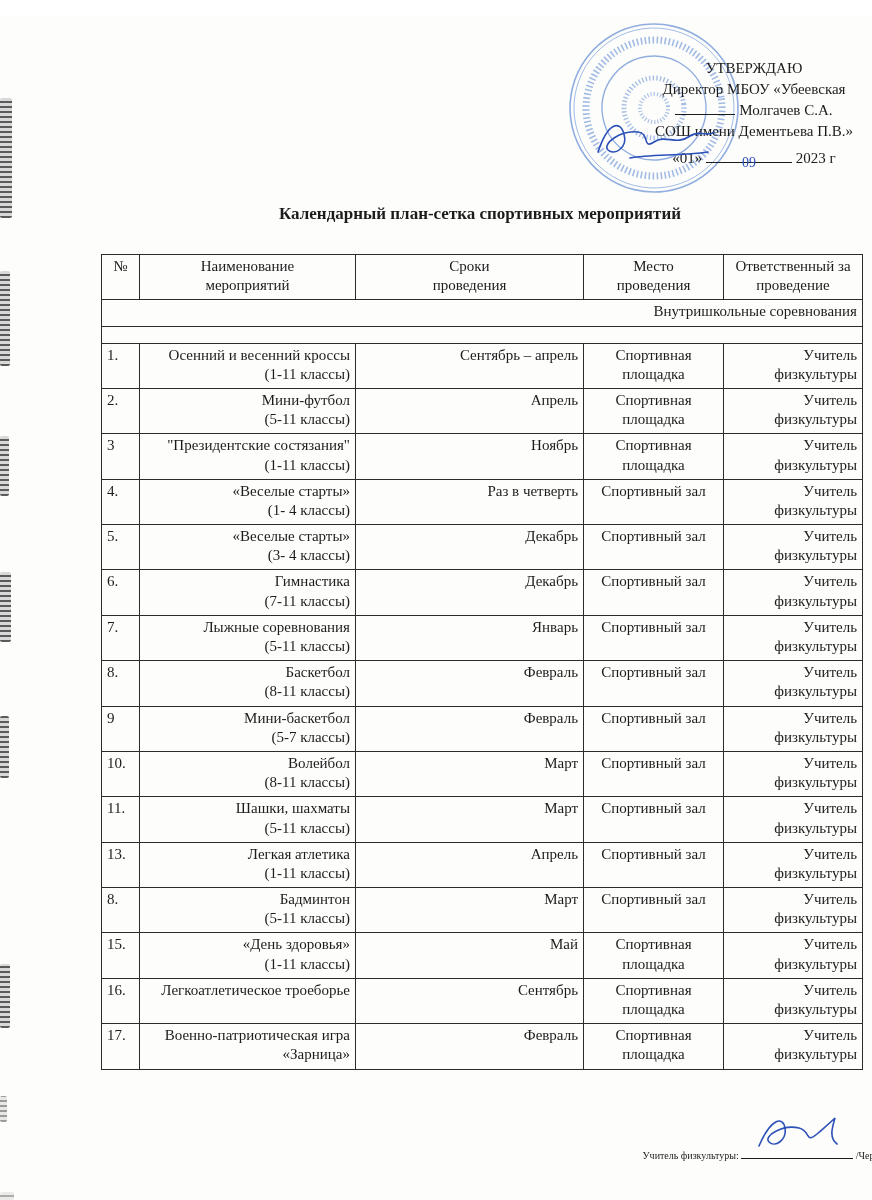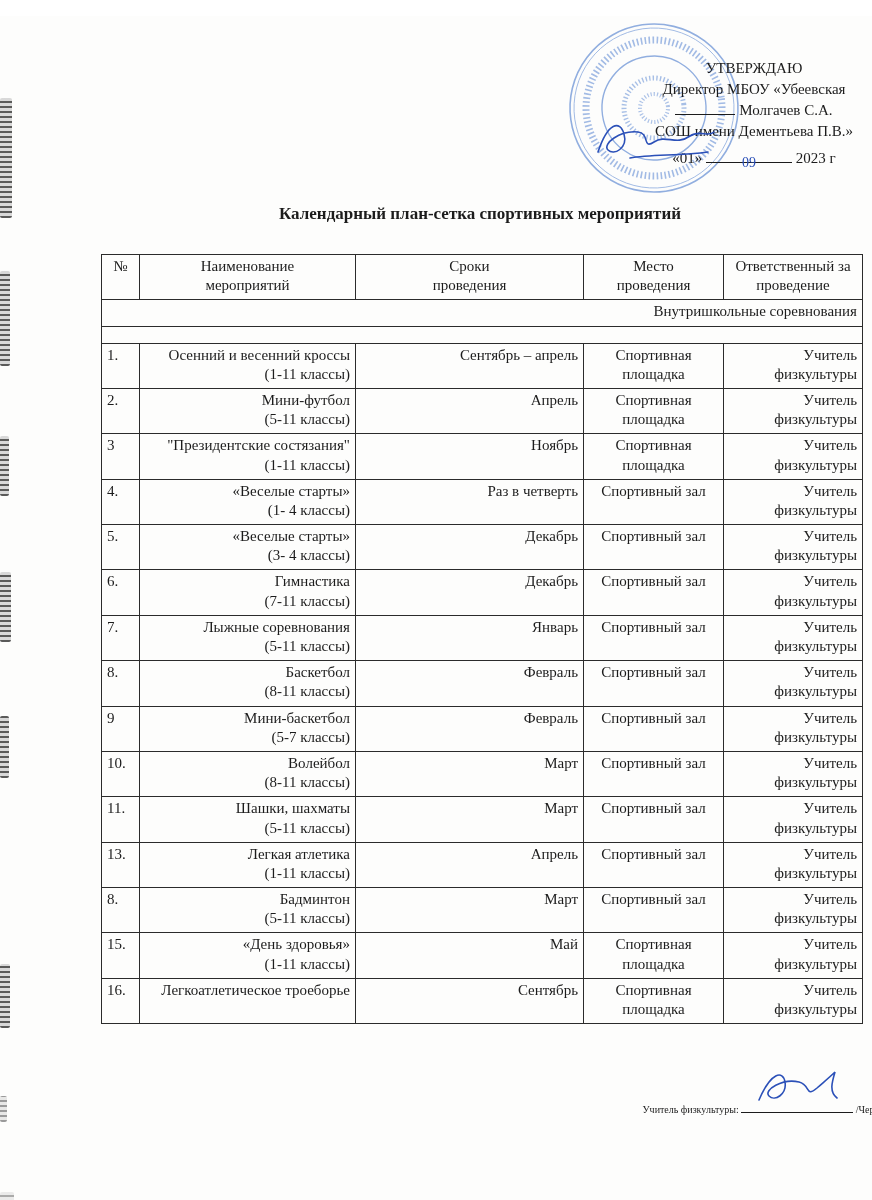--- a/index.html
+++ b/index.html
@@ -299,20 +299,30 @@
         <tr>
     <td class="c-num"><span>16.</span></td>
     <td class="c-name">
       <div>Легкоатлетическое троеборье</div>
 
     </td>
     <td class="c-time"><span>Сентябрь</span></td>
     <td class="c-place"><span>Спортивная площадка</span></td>
     <td class="c-resp"><span>Учитель физкультуры</span></td>
   </tr>
+        <tr>
+    <td class="c-num"><span>17.</span></td>
+    <td class="c-name">
+      <div>Военно-патриотическая игра «Зарница»</div>
+
+    </td>
+    <td class="c-time"><span>Февраль</span></td>
+    <td class="c-place"><span>Спортивная площадка</span></td>
+    <td class="c-resp"><span>Учитель физкультуры</span></td>
+  </tr>
       </tbody>
   </table>
 
   <div class="footer">
     <span>Учитель физкультуры:</span>
     <span class="uline w110 sig-holder">
       <svg class="sig-bottom" viewBox="0 0 100 46">
         <path d="M10,36 C22,8 34,6 36,18 C38,30 26,38 20,32 C14,26 34,14 50,18 C62,21 56,34 68,24 C76,17 82,12 86,8 C83,18 80,28 88,34"></path>
       </svg>
     </span>

